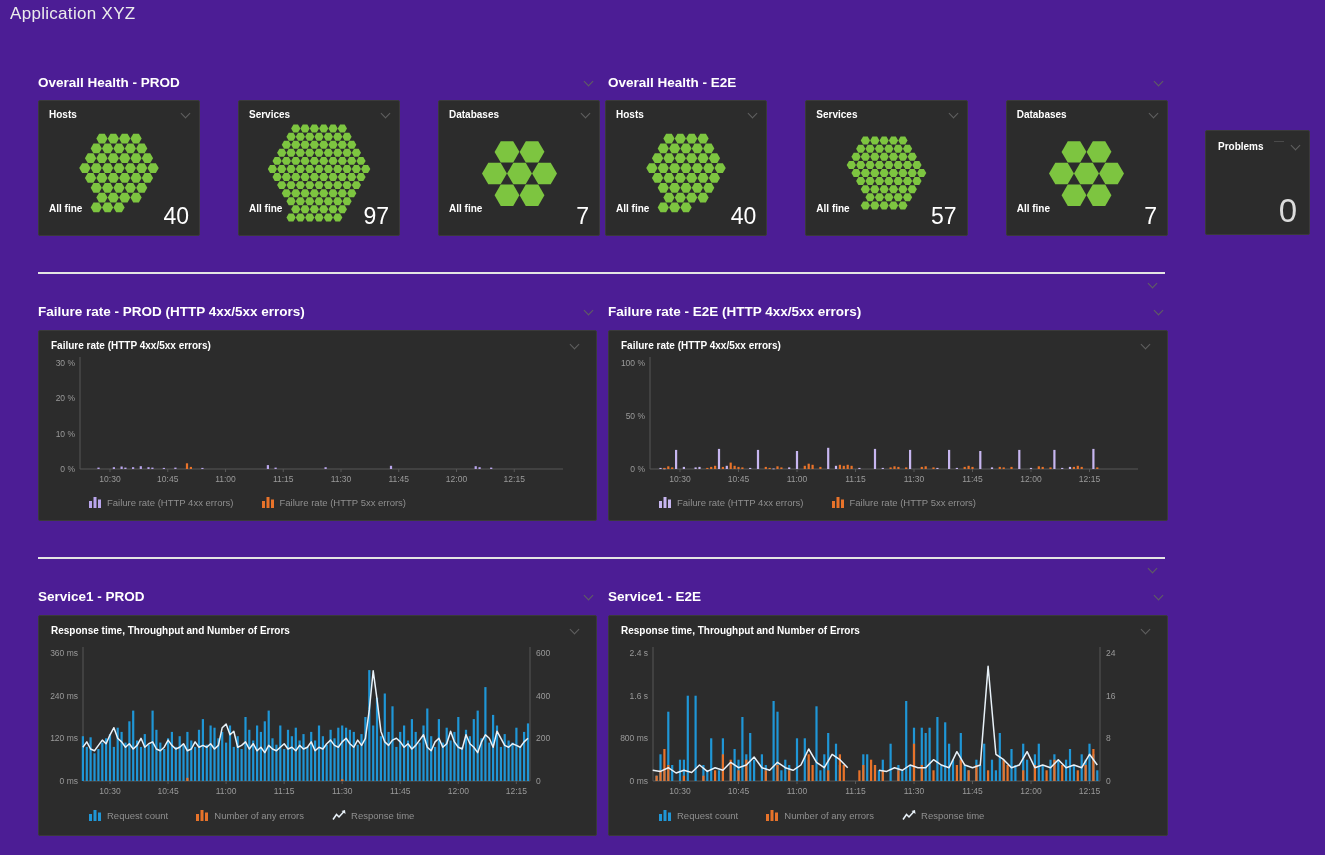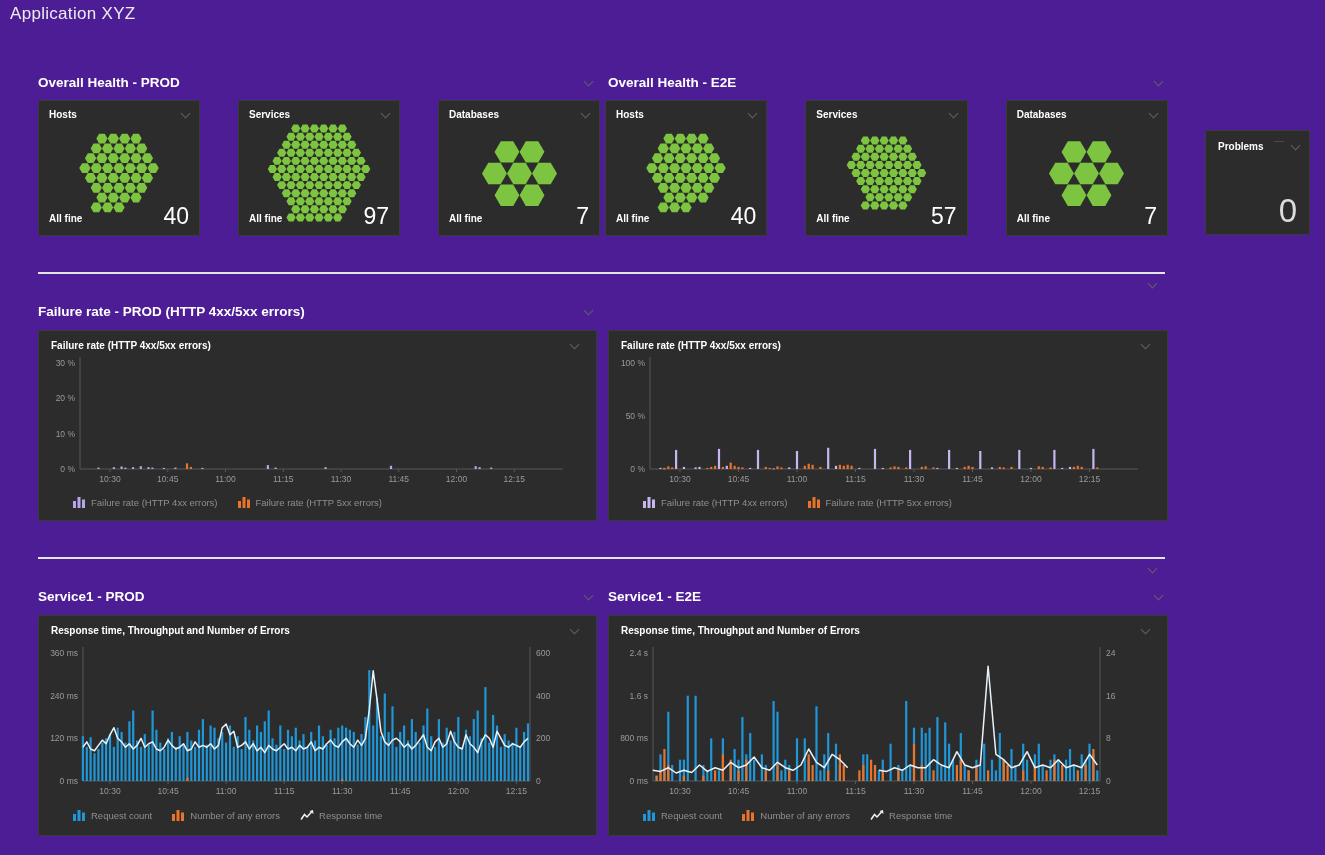--- a/index.html
+++ b/index.html
@@ -11,35 +11,35 @@
   .chev{display:inline-block;width:11px;height:10px;position:relative;cursor:pointer;flex:0 0 auto;}
   .chev::after{content:"";position:absolute;left:2px;top:1px;width:6px;height:6px;
     border-right:1.6px solid #606060;border-bottom:1.6px solid #606060;transform:rotate(45deg);}
   .tile{background:#2c2c2c;border:1px solid #3a3a3a;border-radius:2px;box-sizing:border-box;}
   .tile-grid{position:absolute;top:100px;height:136px;display:grid;grid-template-columns:repeat(3,1fr);gap:38px;}
   .tile-grid .tile{position:relative;height:136px;cursor:pointer;}
   .tile-head{display:flex;justify-content:space-between;align-items:flex-start;padding:8px 8px 0 10px;}
   .tile-title{color:#fff;font-size:10px;font-weight:bold;}
   .hex-holder{position:absolute;left:0;right:0;top:18px;bottom:8px;display:flex;align-items:center;justify-content:center;}
   .tile-foot{position:absolute;left:10px;right:10px;bottom:5px;display:flex;justify-content:space-between;align-items:flex-end;pointer-events:none;}
-  .status{color:#fff;font-size:10px;font-weight:bold;margin-bottom:6px;}
+  .status{color:#fff;font-size:10px;font-weight:bold;margin-bottom:16px;}
   .count{color:#fff;font-size:23px;font-weight:300;}
   .problems-tile{position:absolute;left:1205px;top:130px;width:105px;height:105px;cursor:pointer;}
   .problems-head{display:flex;align-items:flex-start;padding:10px 8px 0 12px;}
   .problems-title{color:#fff;font-size:10px;font-weight:bold;}
   .spark{flex:1;height:1px;background:#4a4a4a;margin:0 6px 0 10px;}
   .problems-value{position:absolute;right:12px;bottom:4px;font-size:33px;font-weight:300;color:#dcdcdc;}
   .divider{position:absolute;left:38px;width:1127px;height:2px;background:#e4e4e4;}
   .div-chev{position:absolute;left:1147px;}
   .chart-tile{position:absolute;}
   .chart-tile .tile-head{padding:9px 16px 0 12px;}
   .chart-area{position:absolute;left:1px;top:22px;cursor:crosshair;}
   .svc .chart-area{top:26px;}
   svg{overflow:visible;display:block;}
-  .legend{position:absolute;left:34px;display:flex;gap:20px;align-items:center;}
+  .legend{position:absolute;left:50px;display:flex;gap:28px;align-items:center;}
   .failure-tile .legend{top:166px;}
   .svc .legend{top:194px;}
   .lg-item{display:flex;align-items:center;gap:5px;color:#8f8f8f;font-size:9.5px;cursor:pointer;white-space:nowrap;}
 </style>
 </head>
 <body>
 
 <div class="page">
 
   <div class="app-title">Application XYZ</div>
@@ -398,20 +398,24 @@
       <span class="chev"></span>
     </div>
     <div class="problems-value">0</div>
   </div>
 
   <div class="divider" style="top:272px"></div>
   <span class="chev div-chev" style="top:279px"></span>
 
   <div class="sec-head" style="left:38px;top:302px;width:556px">
     <span class="sec-title">Failure rate - PROD (HTTP 4xx/5xx errors)</span>
+    <span class="chev"></span>
+  </div>
+  <div class="sec-head" style="left:608px;top:302px;width:556px">
+    <span class="sec-title">Failure rate - E2E (HTTP 4xx/5xx errors)</span>
     <span class="chev"></span>
   </div>
 
   <div class="tile chart-tile failure-tile" style="left:38px;top:330px;width:559px;height:191px">
     <div class="tile-head">
         <span class="tile-title">Failure rate (HTTP 4xx/5xx errors)</span>
         <span class="chev"></span>
       </div>
     <div class="chart-area">
         <svg width="556" height="132" font-family="Liberation Sans, sans-serif">

